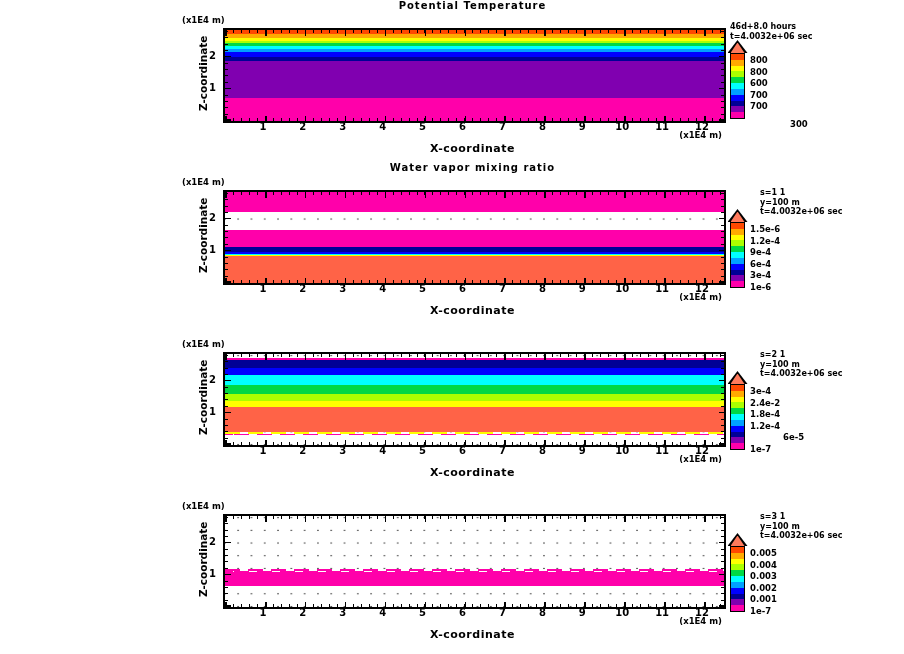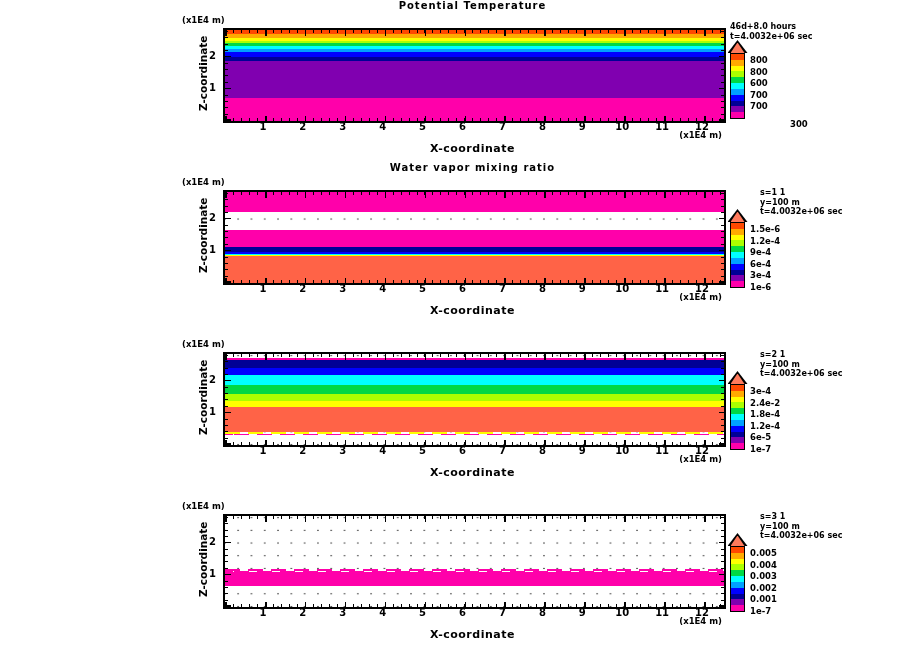--- a/index.html
+++ b/index.html
@@ -314,21 +314,21 @@
           <div class="cbar-band" style="background: rgb(0, 0, 255);"></div>
           <div class="cbar-band" style="background: rgb(0, 0, 150);"></div>
           <div class="cbar-band" style="background: rgb(128, 0, 176);"></div>
           <div class="cbar-band" style="background: rgb(255, 0, 170);"></div>
         </div>
       <div class="cbar-labels">
           <div class="cbar-label" style="top: 7.22727px;">3e-4</div>
           <div class="cbar-label" style="top: 18.6818px;">2.4e-2</div>
           <div class="cbar-label" style="top: 30.1364px;">1.8e-4</div>
           <div class="cbar-label" style="top: 41.5909px;">1.2e-4</div>
-          <div class="cbar-label" style="top: 53.0455px;">6e-5</div>
+          <div class="cbar-label" style="top: 53.0455px; margin-left: 33px;">6e-5</div>
           <div class="cbar-label" style="top: 64.5px;">1e-7</div>
         </div>
     </div>
   </div>
 </div>
 
 <div class="panel p3">
   <div class="y-unit">(x1E4 m)</div>
   <div class="y-axis-label">Z-coordinate</div>
   <div class="plot-frame">

